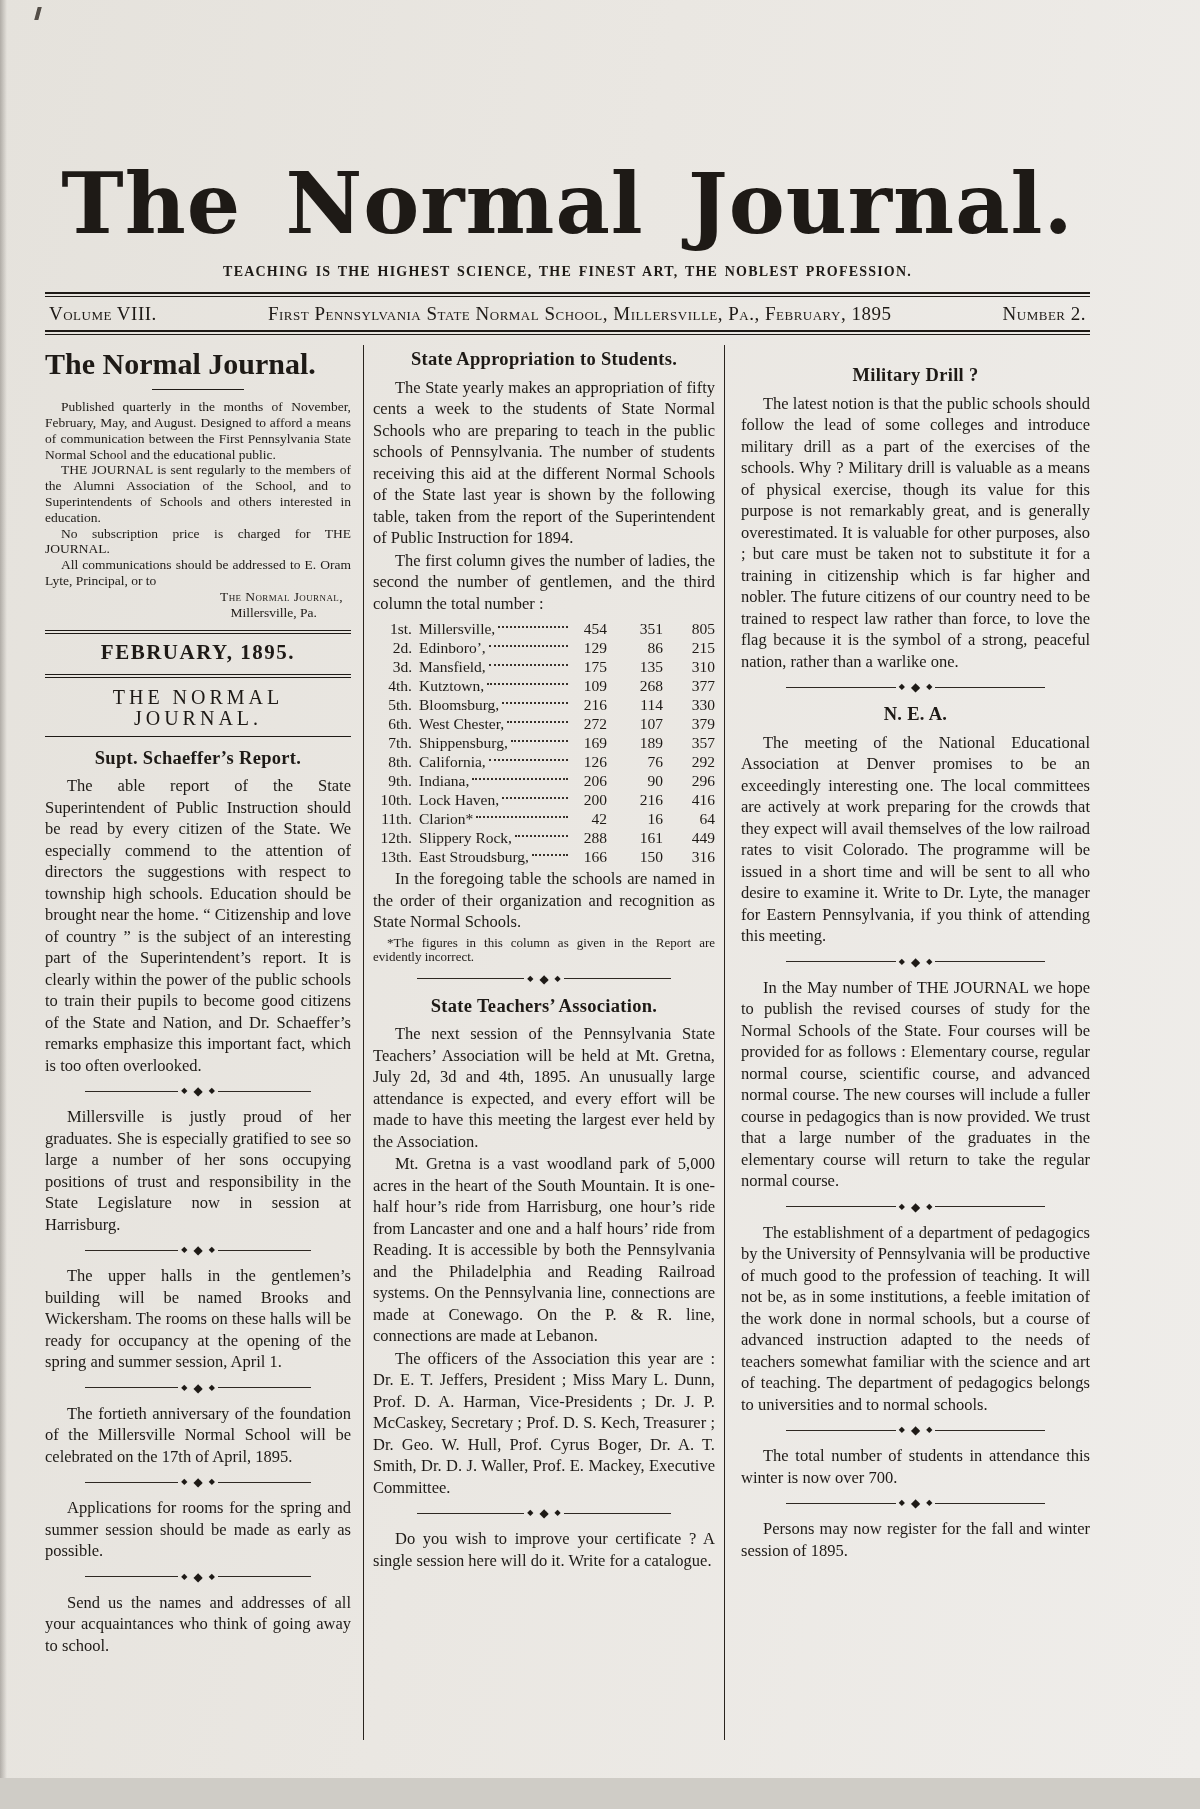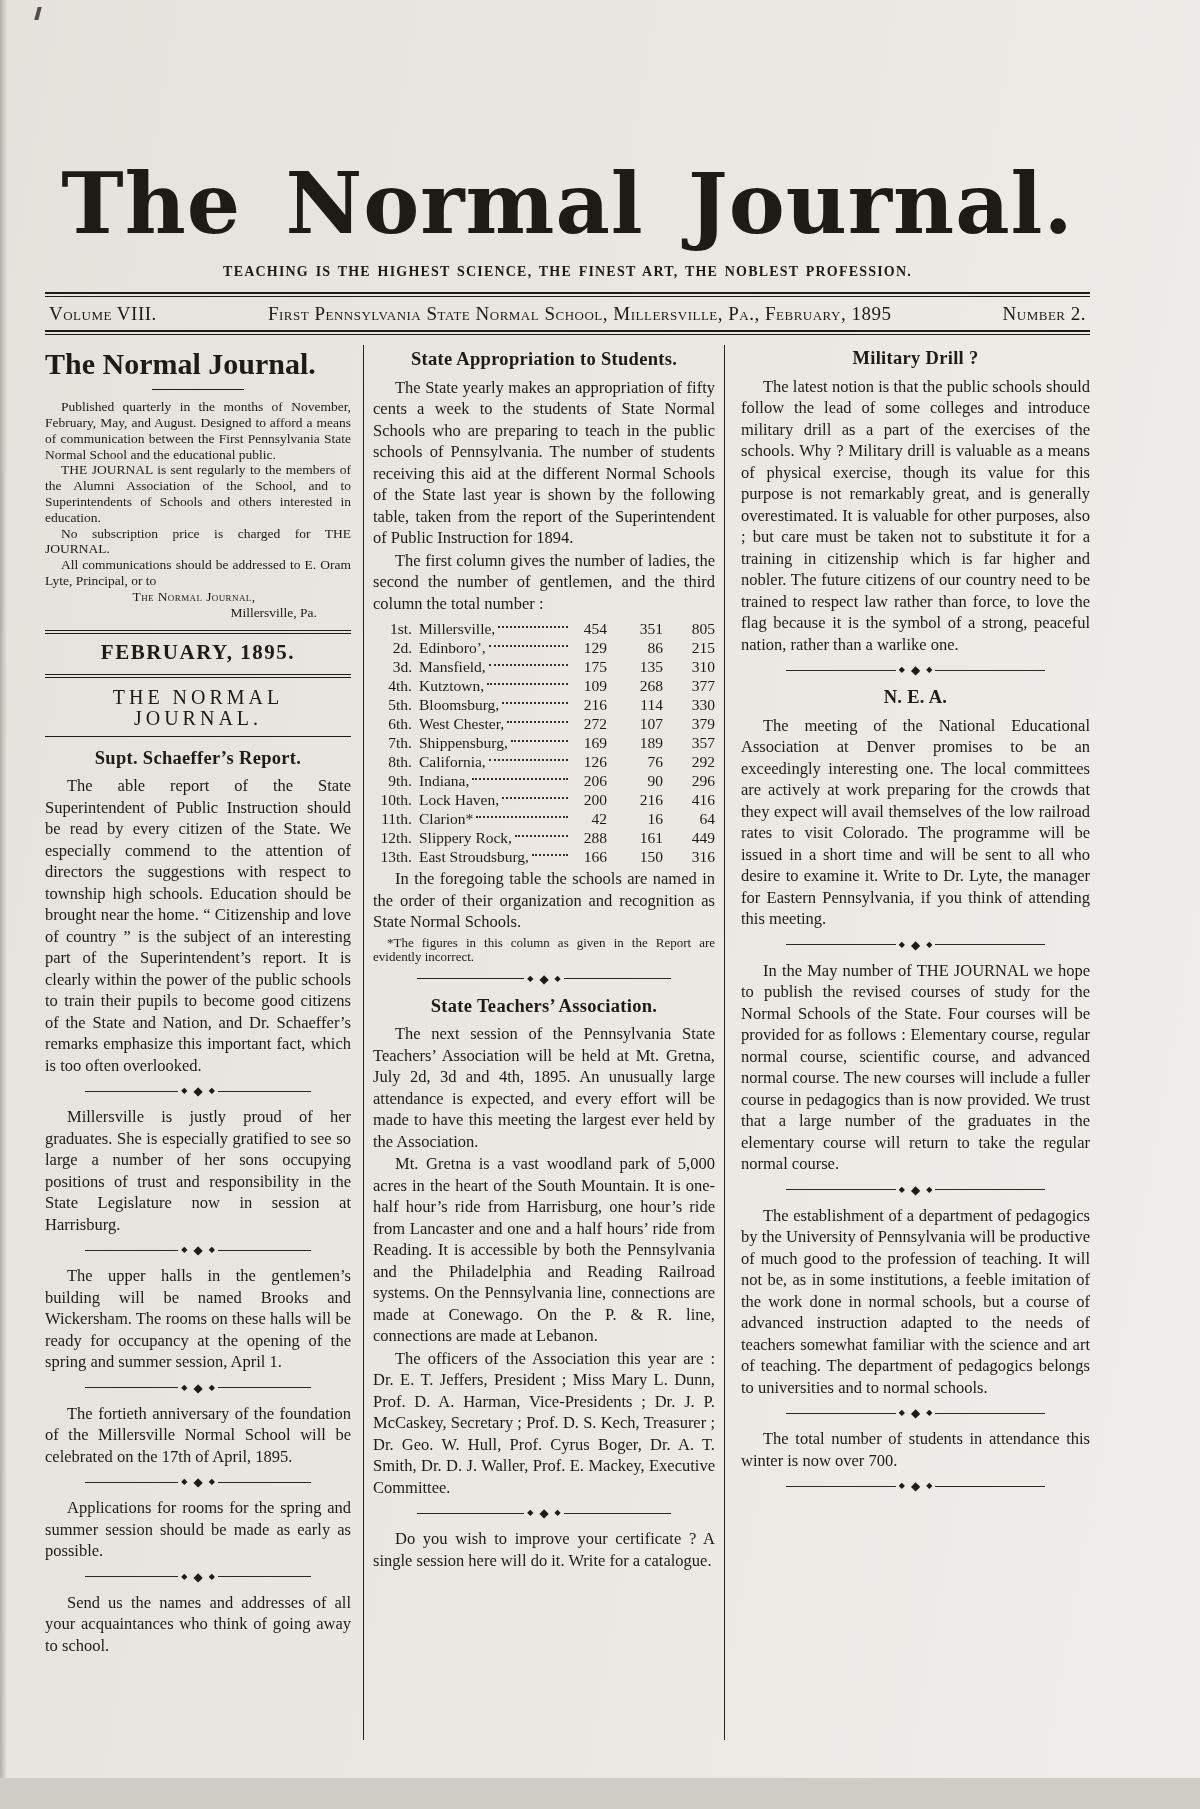--- a/index.html
+++ b/index.html
@@ -69,21 +69,21 @@
   .columns{display:flex;margin-top:10px;min-height:1395px;}
   .col{font-size:16.5px;line-height:21.5px;}
   .col1{flex:0 0 318px;padding-right:12px;}
   .col2{flex:0 0 362px;padding:0 9px;border-left:1.5px solid #2a241e;border-right:1.5px solid #2a241e;}
   .col3{flex:1;padding-left:16px;}
 
   p{margin:0;text-align:justify;text-indent:22px;}
   p.body{margin-top:1px;}
   .small{font-size:13.5px;line-height:15.8px;text-indent:16px;}
   .addr{font-size:13.5px;line-height:15.8px;}
-  .addr-name{text-align:center;padding-right:8px;font-variant:small-caps;letter-spacing:.4px;}
+  .addr-name{text-align:right;padding-right:8px;font-variant:small-caps;letter-spacing:.4px;}
   .addr-place{text-align:right;padding-right:34px;}
 
   .col-masthead{
     margin:2px 0 0;
     font-size:30px;line-height:34px;
     font-weight:700;text-align:left;
   }
   .short-rule{width:92px;margin:8px auto 9px;border-top:1.5px solid var(--ink);}
 
   .rule-double.small{margin:10px 0 0;height:4px;border-top:1.2px solid var(--ink);border-bottom:1.2px solid var(--ink);}
@@ -342,21 +342,21 @@
             <span class="line"></span>
             <span class="d"></span>
             <span class="d mid"></span>
             <span class="d"></span>
             <span class="line"></span>
           </div>
         <p class="body">Do you wish to improve your certificate ? A single session here will do it.  Write for a catalogue.</p>
       </section>
 
       <section class="col col3">
-        <h4 class="art-heading" style="margin-top:3px">Military Drill ?</h4>
+        <h4 class="art-heading" style="margin-top:20px">Military Drill ?</h4>
         <p class="body">The latest notion is that the public schools should follow the lead of some colleges and introduce military drill as a part of the exercises of the schools. Why ?  Military drill is valuable as a means of physical exercise, though its value for this purpose is not remarkably great, and is generally overestimated.  It is valuable for other purposes, also ; but care must be taken not to substitute it for a training in citizenship which is far higher and nobler.  The future citizens of our country need to be trained to respect law rather than force, to love the flag because it is the symbol of a strong, peaceful nation, rather than a warlike one.</p>
 
         <div class="divider">
             <span class="line"></span>
             <span class="d"></span>
             <span class="d mid"></span>
             <span class="d"></span>
             <span class="line"></span>
           </div>
 
@@ -390,17 +390,18 @@
           </div>
         <p class="body">The total number of students in attendance this winter is now over 700.</p>
 
         <div class="divider">
             <span class="line"></span>
             <span class="d"></span>
             <span class="d mid"></span>
             <span class="d"></span>
             <span class="line"></span>
           </div>
+        <p class="body">Persons may now register for the fall and winter session of 1895.</p>
       </section>
 
     </div>
   </div>
 </div>
 
 </body></html>

